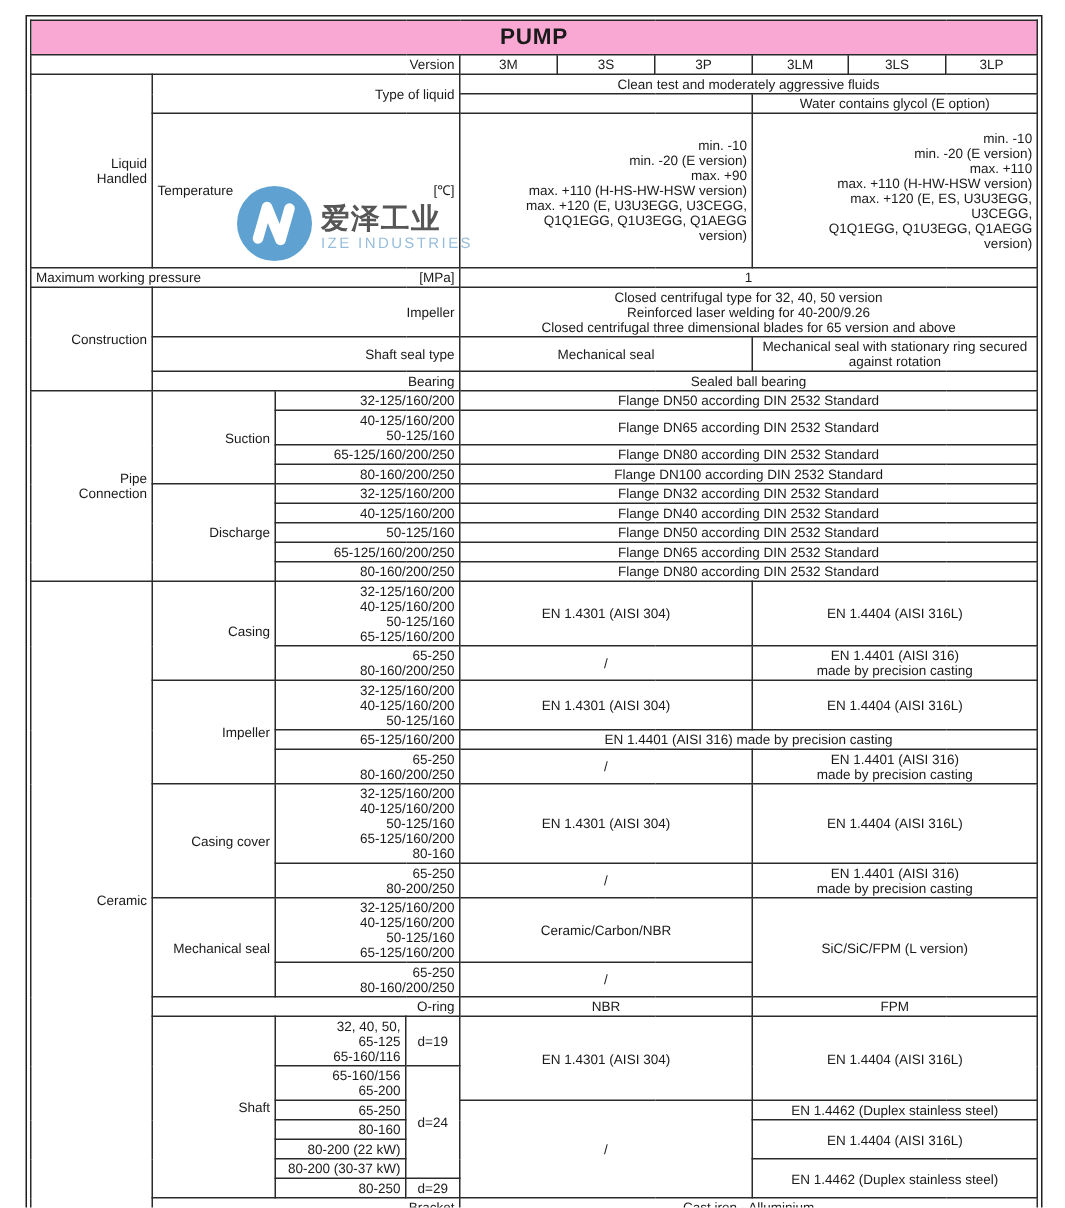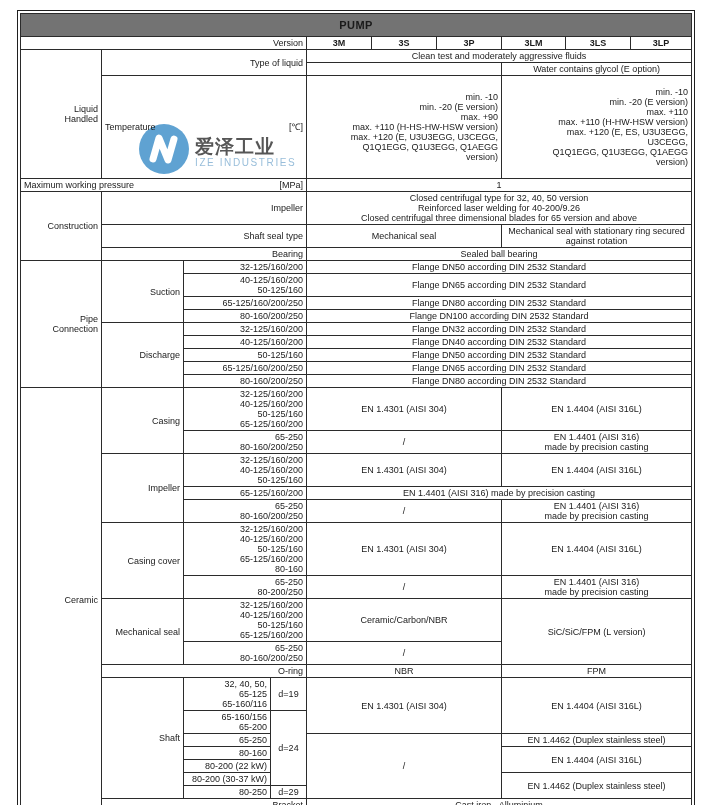--- a/index.html
+++ b/index.html
@@ -32,40 +32,40 @@
     border: 1px solid #2b2b2b;
     padding: 1px 3px;
     font-size: 9px;
     line-height: 10px;
     text-align: center;
     vertical-align: middle;
     overflow: hidden;
     word-wrap: break-word;
   }
   td.l { text-align: right; }
-  td.b { font-weight: bold; }
+  td.b { font-weight: normal; }
   .pre { white-space: pre-line; }
   td.pump {
-    background: #737373;
-    font-size: 11px;
+    background: #f9a8d4;
+    font-size: 15px;
     font-weight: bold;
     line-height: 18px;
     padding: 2px 0;
     letter-spacing: 0.5px;
   }
   td.tempcell { padding-top: 11px; padding-bottom: 11px; padding-left: 32px; }
   .flexcell {
     display: flex;
     justify-content: space-between;
   }
   
   .watermark {
     position: absolute;
     z-index: 0;
-    left: 121px;
+    left: 140px;
     top: 113px;
     display: flex;
     align-items: flex-start;
     opacity: 0.88;
     pointer-events: none;
   }
   .wm-circle { width: 52px; height: 52px; }
   .wm-textcol { margin-left: 5px; margin-top: 14px; }
   .wm-cn {
     font-size: 19px;

